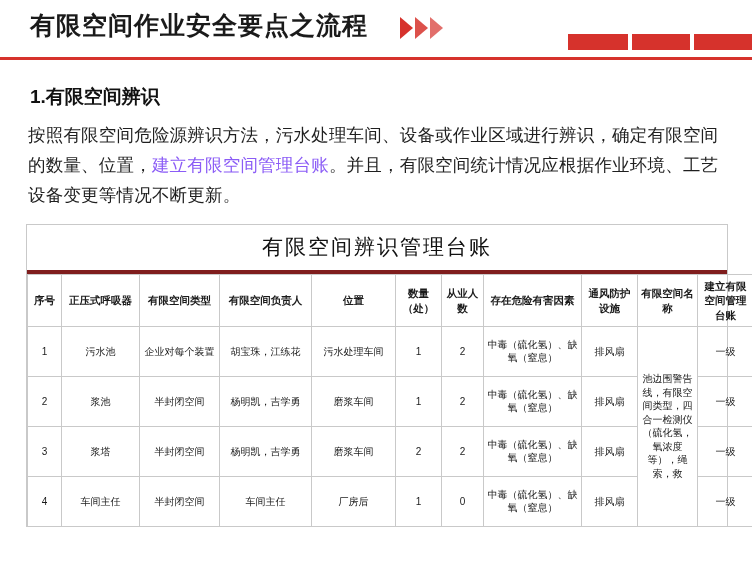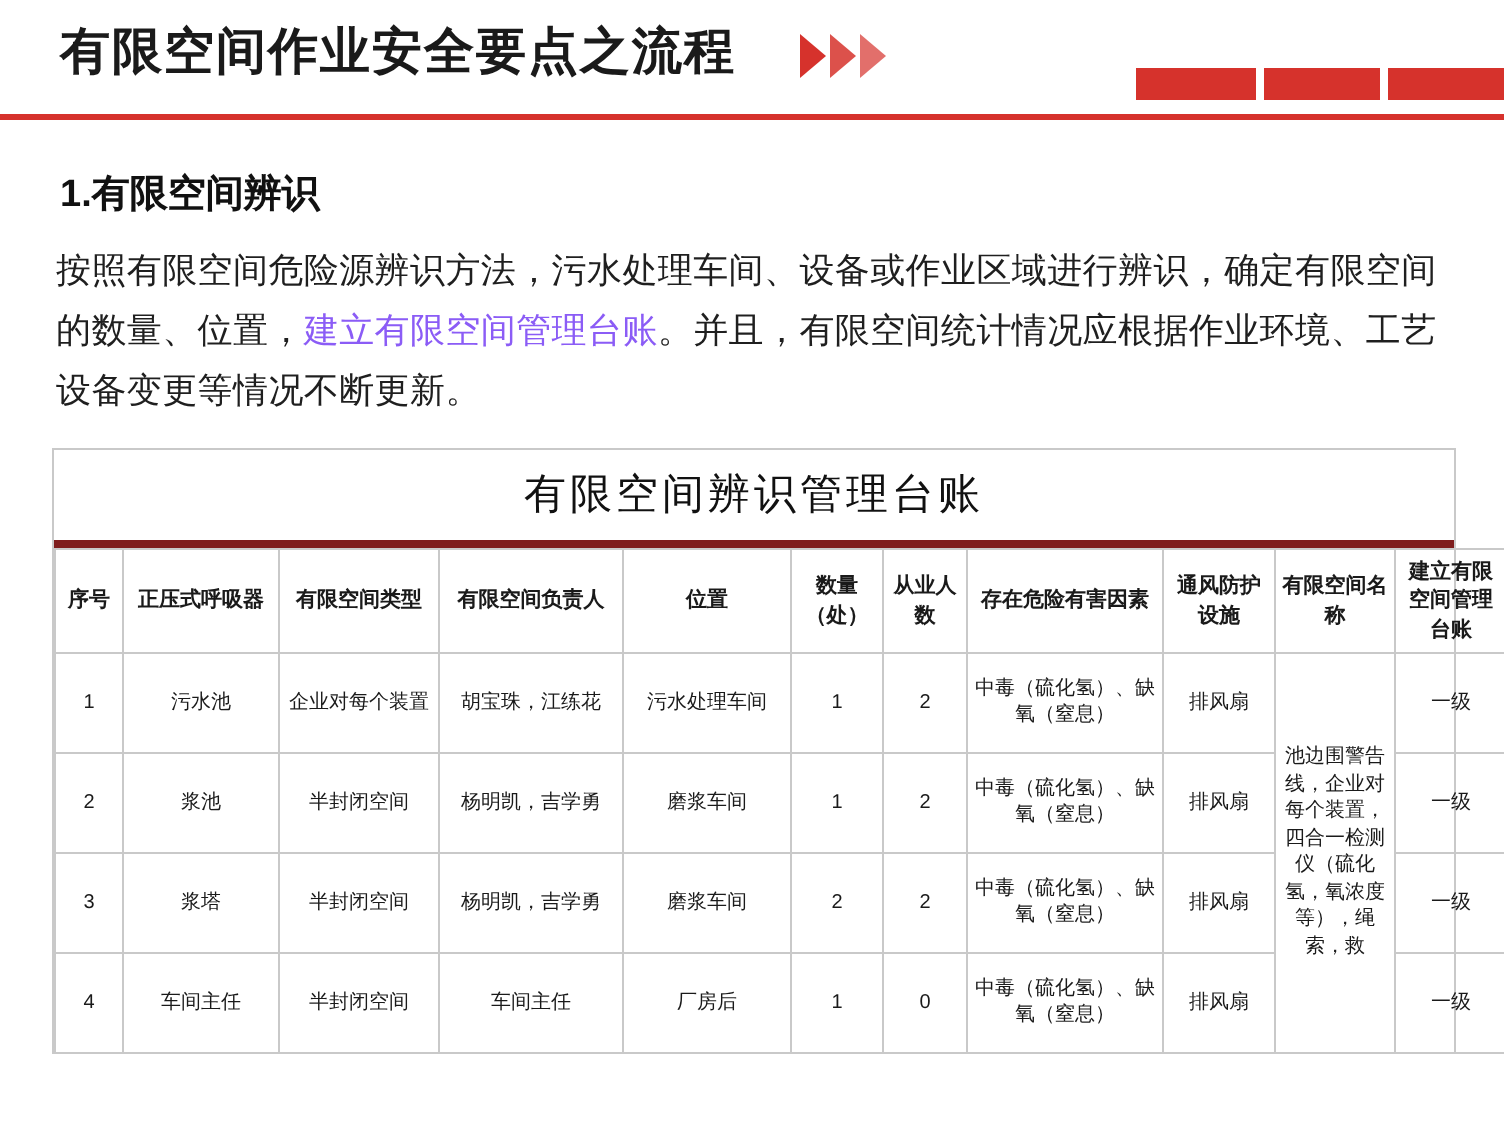--- a/index.html
+++ b/index.html
@@ -211,21 +211,21 @@
         <tr>
           <td>1</td>
           <td>污水池</td>
           <td>企业对每个装置</td>
           <td>胡宝珠，江练花</td>
           <td>污水处理车间</td>
           <td>1</td>
           <td>2</td>
           <td>中毒（硫化氢）、缺氧（窒息）</td>
           <td>排风扇</td>
-          <td rowspan="4">池边围警告线，企业对每个装置，四合一检测仪（硫化氢，氧浓度等），绳索，救</td>
+          <td rowspan="4">池边围警告线，有限空间类型，四合一检测仪（硫化氢，氧浓度等），绳索，救</td>
           <td>一级</td>
         </tr>
         <tr>
           <td>2</td>
           <td>浆池</td>
           <td>半封闭空间</td>
           <td>杨明凯，吉学勇</td>
           <td>磨浆车间</td>
           <td>1</td>
           <td>2</td>

